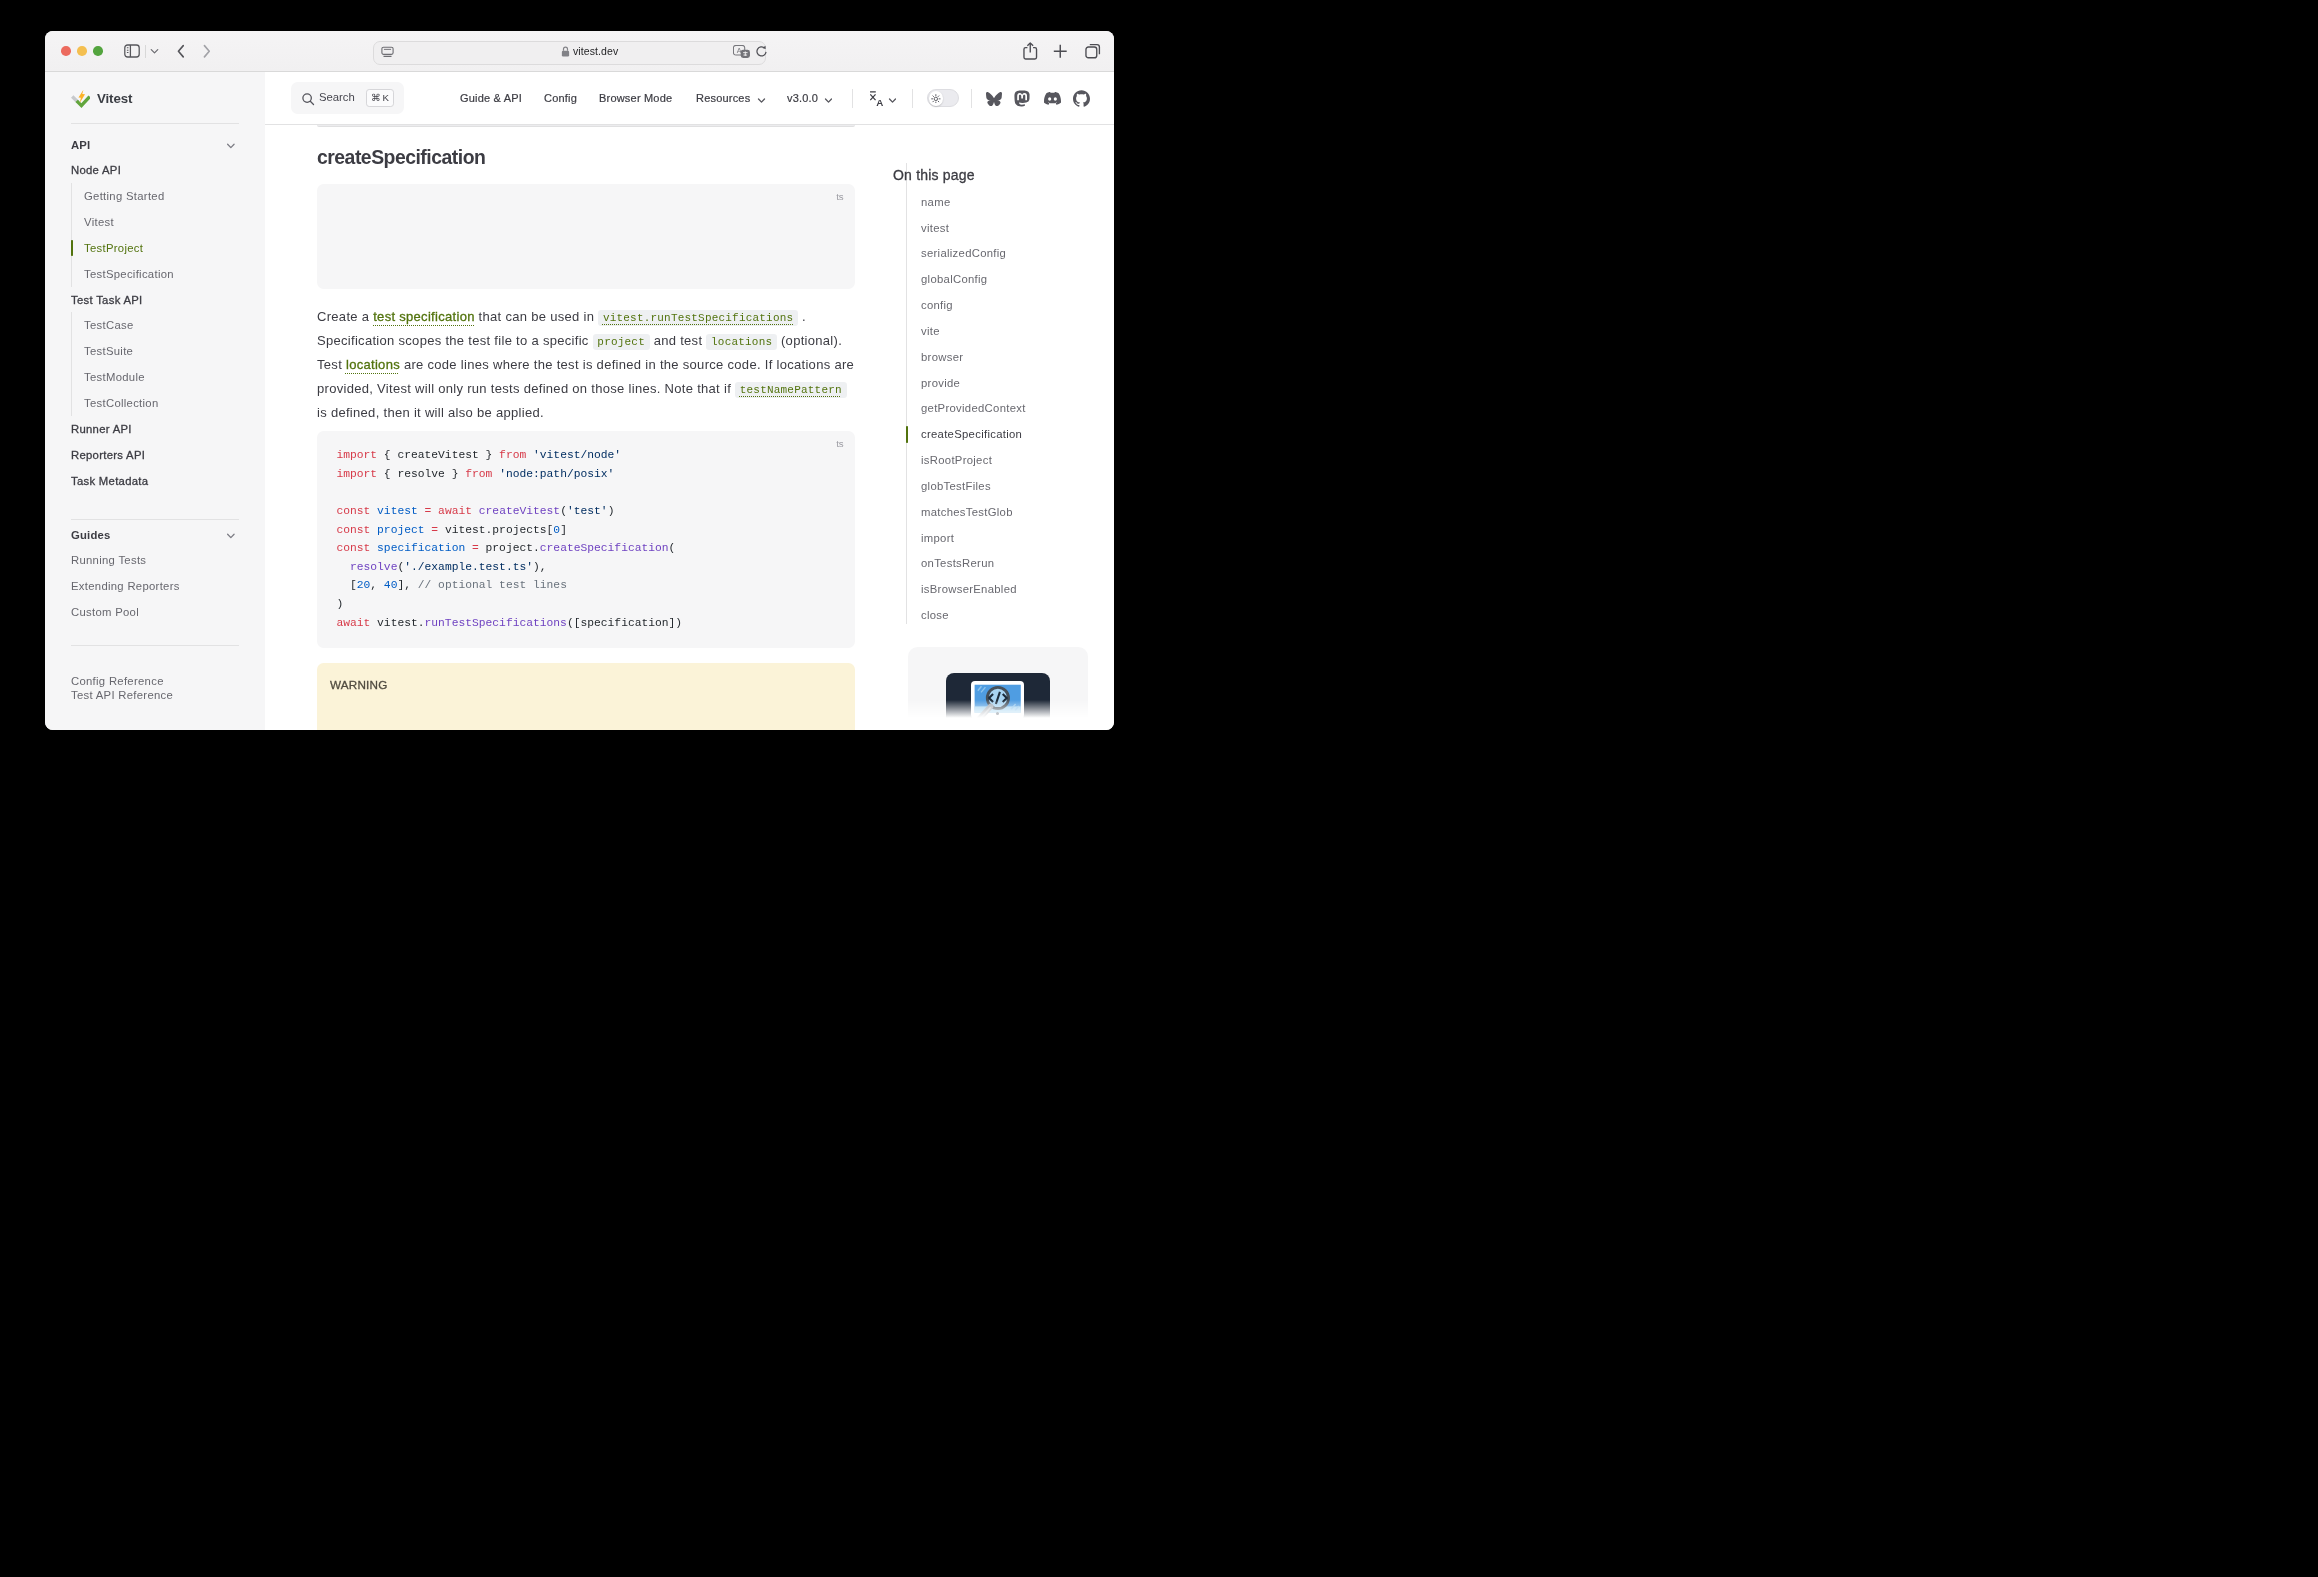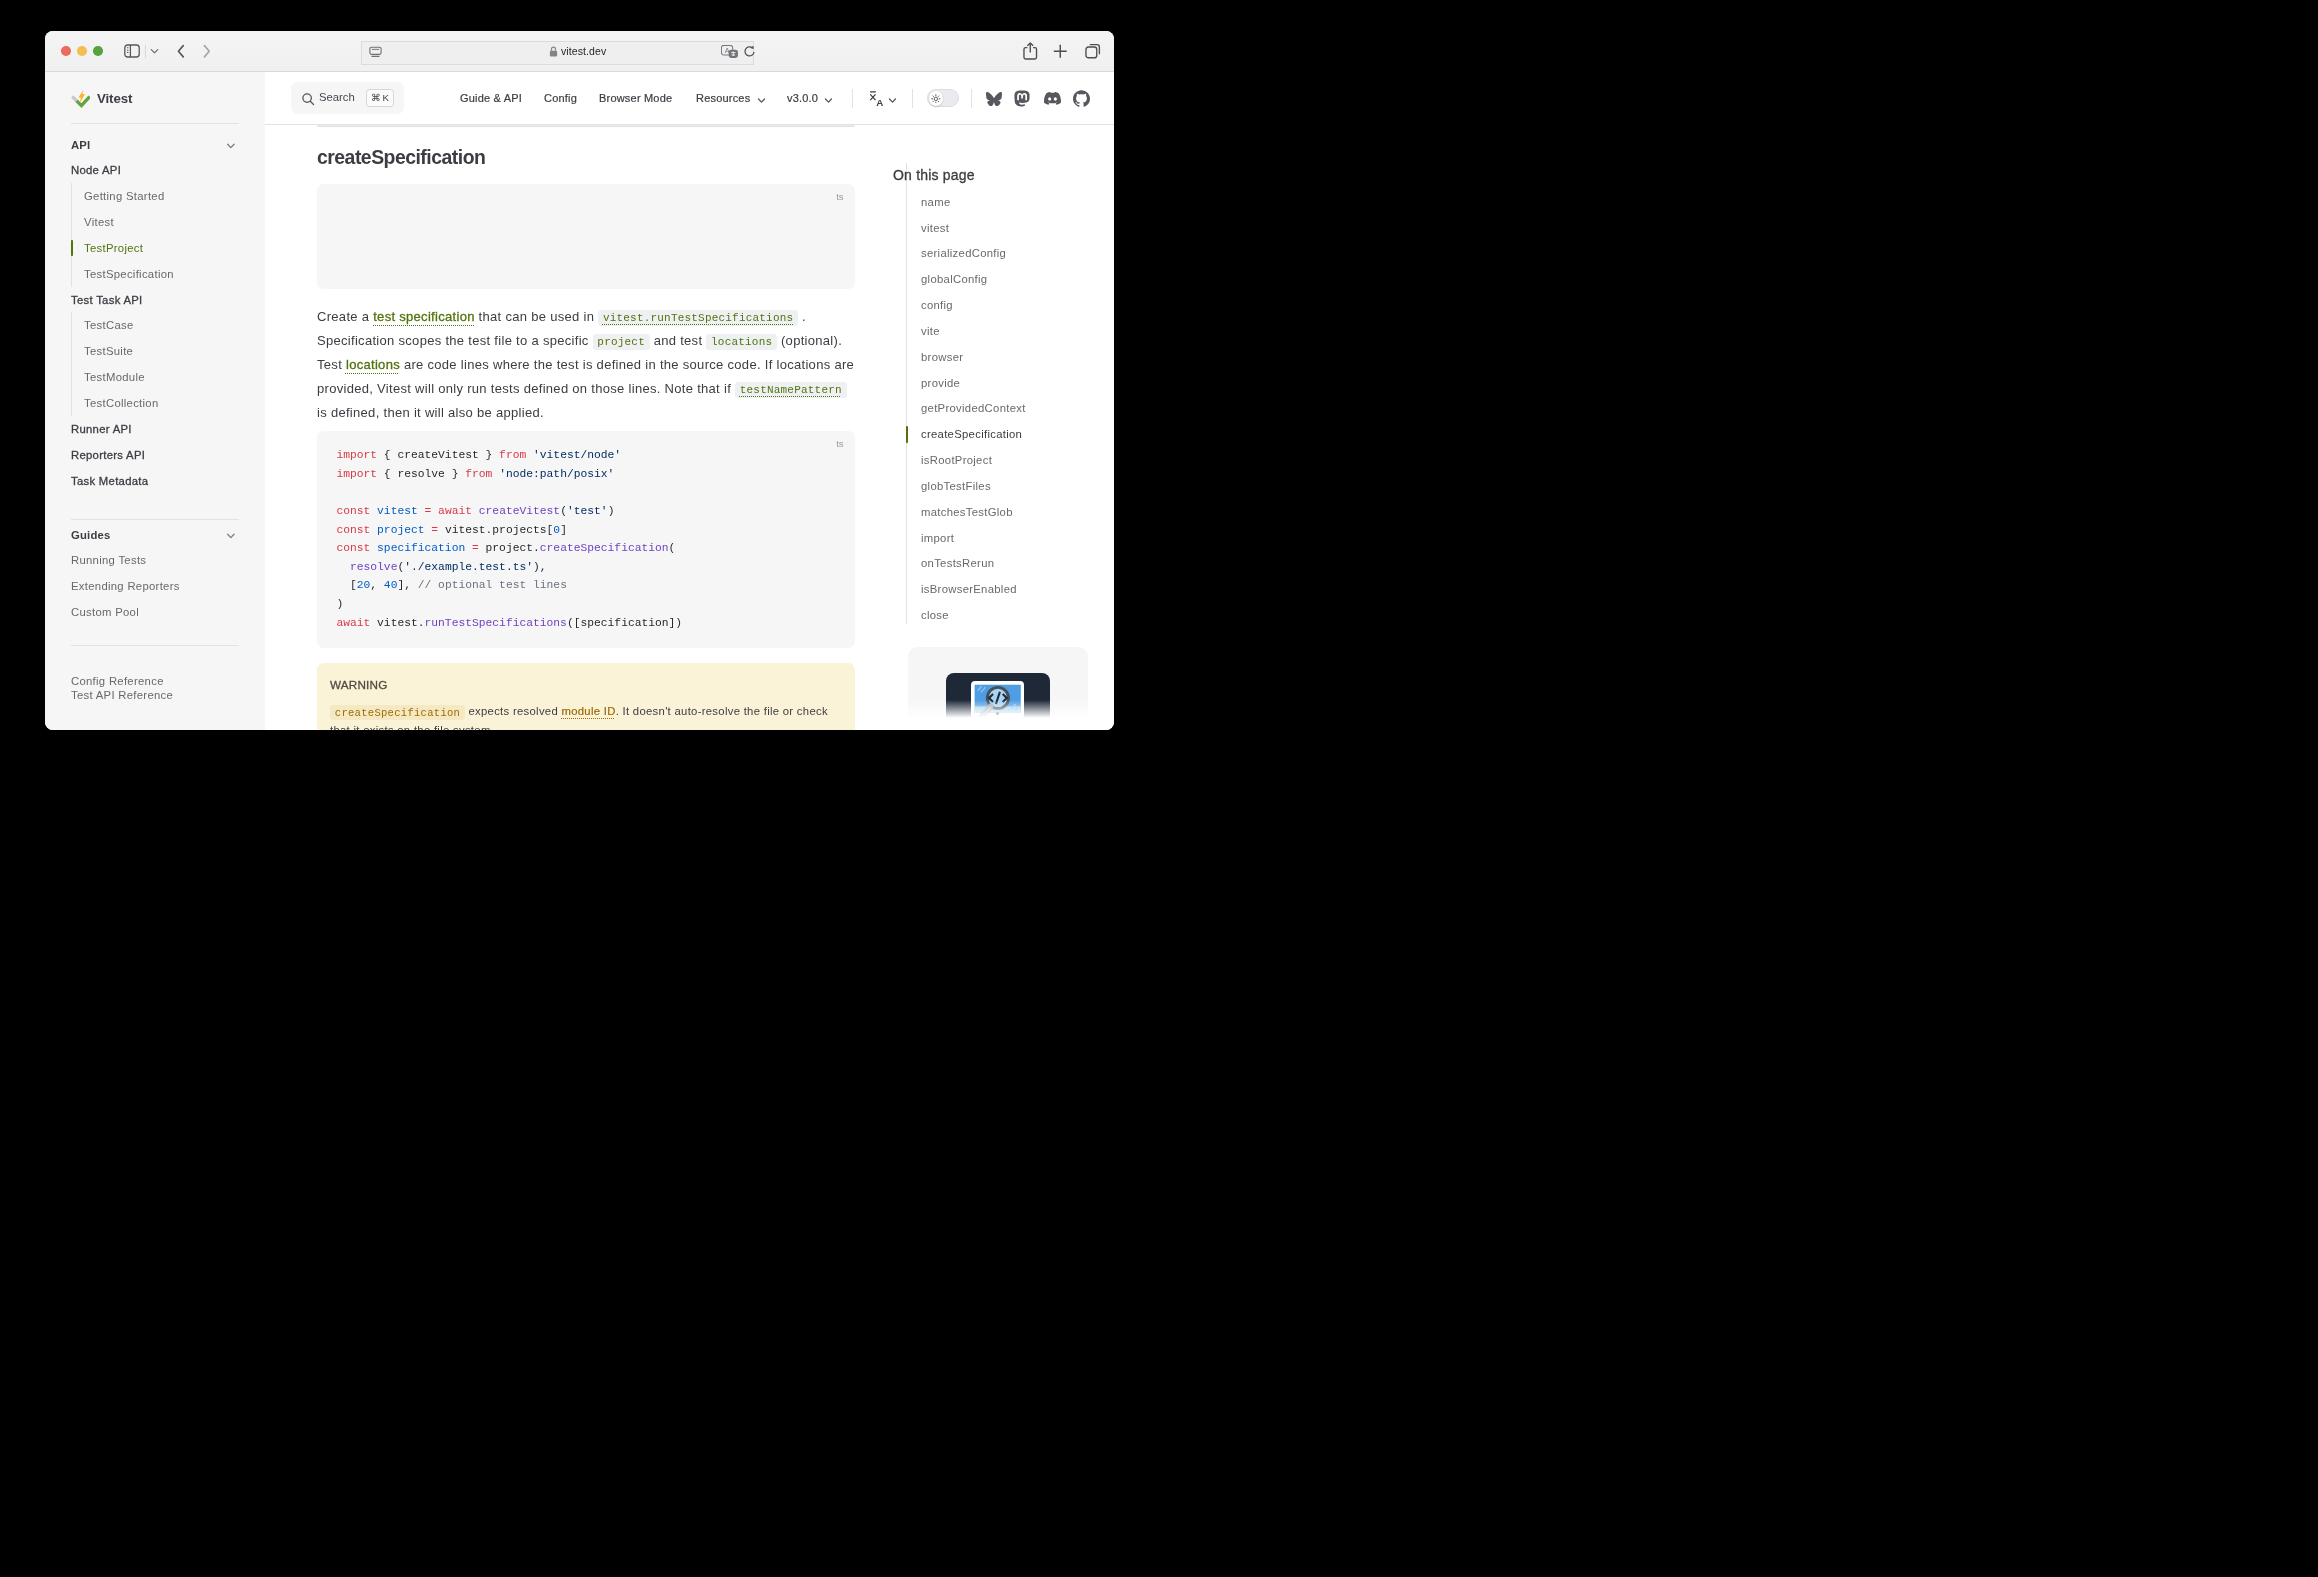--- a/index.html
+++ b/index.html
@@ -2,21 +2,21 @@
 <html style="font-size:13px"><head><meta charset="utf-8">
 <style>
   html,body{margin:0;padding:0;background:#000;width:1159px;height:789px;overflow:hidden;}
   *{box-sizing:border-box;}
   body{font-family:"Liberation Sans", sans-serif;}
   #win{position:absolute;left:45px;top:31px;width:1069px;height:699px;background:#fff;border-radius:8px;overflow:hidden;}
   .abs{position:absolute;}
   
   #titlebar{position:absolute;left:0;top:0;width:1069px;height:41px;background:linear-gradient(#f5f4f5,#f1f0f1);border-bottom:0.8px solid #d9d9d9;}
   .tl{position:absolute;top:15.3px;width:9.7px;height:9.7px;border-radius:50%;}
-  .urlfield{position:absolute;left:316px;top:9.7px;width:393px;height:24px;background:#f0eff0;border:0.8px solid #dcdbdc;border-radius:0;}
+  .urlfield{position:absolute;left:328px;top:9.7px;width:393px;height:24px;background:#f0eff0;border:0.8px solid #dcdbdc;border-radius:7px;}
   .urltext{position:absolute;top:3.6px;left:199px;font-size:10.5px;color:#1f1f21;letter-spacing:0.1px;}
   
   #sidebar{position:absolute;left:0;top:41px;width:220px;height:658px;background:#f6f6f7;}
   .sdiv{position:absolute;left:26px;width:168px;height:0.8px;background:#e2e2e3;}
   .sgroup{position:absolute;left:26px;font-size:11.3px;font-weight:700;color:#3c3c43;letter-spacing:0.2px;}
   .ssub{position:absolute;left:39px;font-size:11.3px;color:rgb(103,103,110);letter-spacing:0.3px;}
   .sheading{position:absolute;left:26px;font-size:11.3px;font-weight:400;color:#3c3c43;-webkit-text-stroke:0.3px #3c3c43;letter-spacing:0.3px;}
   .iguide{position:absolute;left:26px;width:0.8px;background:#e2e2e3;}
   
   #nav{position:absolute;left:220px;top:41px;width:849px;height:53px;background:#fff;border-bottom:0.8px solid #e2e2e3;}
@@ -233,21 +233,20 @@
 <span class="red">const</span> <span class="blue">project</span> <span class="red">=</span> vitest.projects[<span class="blue">0</span>]
 <span class="red">const</span> <span class="blue">specification</span> <span class="red">=</span> project.<span class="purple">createSpecification</span>(
   <span class="purple">resolve</span>(<span class="navy">'./example.test.ts'</span>),
   [<span class="blue">20</span>, <span class="blue">40</span>], <span class="gray">// optional test lines</span>
 )
 <span class="red">await</span> vitest.<span class="purple">runTestSpecifications</span>([specification])</pre>
     </div>
 
     <div class="abs" style="left:52px;top:538px;width:538px;height:145px;background:#fbf3d8;border-radius:6.5px;padding:13px;">
       <div style="font-size:11.7px;font-weight:400;color:#504b40;-webkit-text-stroke:0.3px #504b40;line-height:17px;letter-spacing:0.2px;">WARNING</div>
-      <div style="margin-top:9.3px;font-size:11.3px;line-height:18.6px;color:#3c3c43;letter-spacing:0.3px;"><span class="wcode">createSpecification</span> expects resolved <span class="wlink">module ID</span>. It doesn't auto-resolve the file or check<br>that it exists on the file system.</div>
     </div>
   </div>
 
   <div id="aside">
     <div class="abs" style="left:861px;top:132px;width:0.8px;height:461px;background:#e2e2e3;"></div>
     <div class="abs" style="left:861px;top:395px;width:1.6px;height:17px;background:#52730d;border-radius:0.8px;"></div>
     <div class="abs" style="left:848px;top:136px;font-size:14px;font-weight:400;color:#3c3c43;-webkit-text-stroke:0.3px #3c3c43;letter-spacing:0.2px;">On this page</div>
     <div class="tocitem" style="top:163px;">name</div>
     <div class="tocitem" style="top:189px;">vitest</div>
     <div class="tocitem" style="top:214px;">serializedConfig</div>

